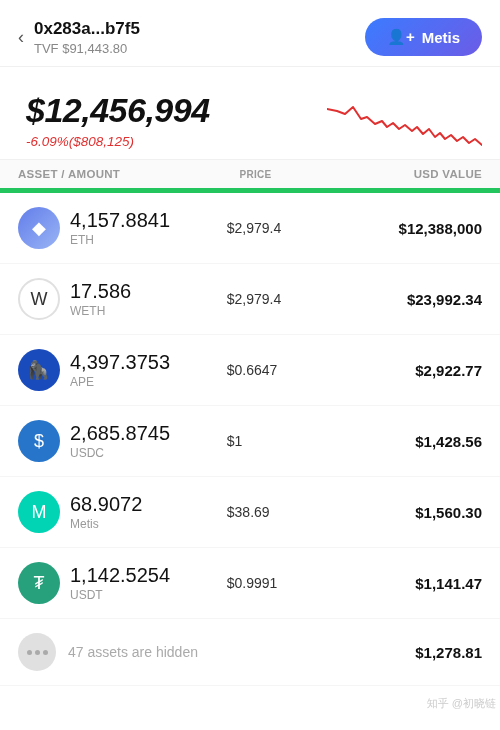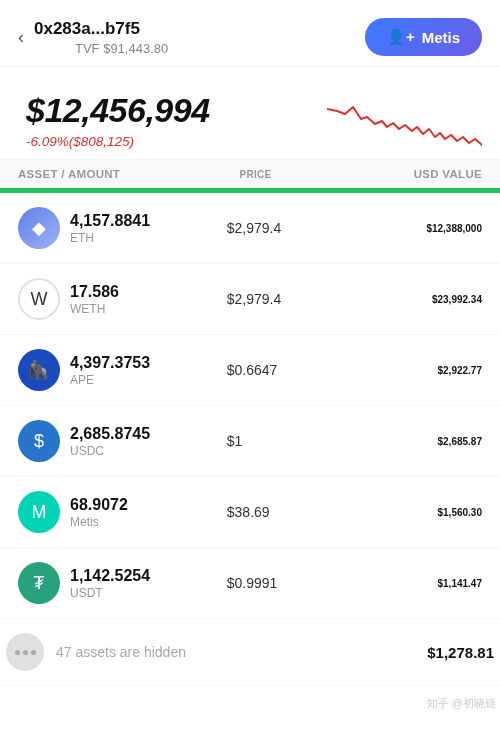--- a/index.html
+++ b/index.html
@@ -33,21 +33,20 @@
     .wallet-info {}
     .wallet-address {
       font-size: 17px;
       font-weight: 700;
       color: #111;
     }
     .wallet-tvf {
       font-size: 13px;
       color: #888;
       margin-top: 2px;
-      margin-left: 41px;
     }
     .follow-btn {
       background: linear-gradient(135deg, #3b7bff, #6c5ce7);
       color: #fff;
       border: none;
       border-radius: 22px;
       padding: 10px 22px;
       font-size: 15px;
       font-weight: 600;
       cursor: pointer;
@@ -101,52 +100,52 @@
 
     
     .asset-row {
       display: flex;
       align-items: center;
       padding: 14px 18px;
       border-bottom: 1px solid #f5f5f5;
     }
     .asset-col { flex: 1.8; display: flex; align-items: center; gap: 10px; }
     .price-col { flex: 1; font-size: 14px; color: #333; }
-    .usd-col { flex: 1.2; font-size: 10px; font-weight: 700; color: #111; text-align: right; }
+    .usd-col { flex: 1.2; font-size: 15px; font-weight: 700; color: #111; text-align: right; }
 
     .asset-icon {
       width: 42px;
       height: 42px;
       border-radius: 50%;
       display: flex;
       align-items: center;
       justify-content: center;
       font-size: 20px;
       flex-shrink: 0;
       overflow: hidden;
     }
 
     .asset-name-amount {}
     .asset-amount {
-      font-size: 16px;
-      font-weight: 700;
+      font-size: 20px;
+      font-weight: 400;
       color: #111;
     }
     .asset-symbol {
       font-size: 12px;
       color: #999;
       margin-top: 1px;
     }
 
     
     .hidden-row {
       display: flex;
       align-items: center;
       justify-content: space-between;
-      padding: 14px 6px;
+      padding: 14px 18px;
       border-bottom: 1px solid #f5f5f5;
     }
     .hidden-left {
       display: flex;
       align-items: center;
       gap: 12px;
     }
     .dots-icon {
       width: 38px;
       height: 38px;
@@ -260,21 +259,21 @@
       <div class="asset-col">
         <div class="asset-icon" style="background: #2775ca; color: #fff; font-size: 18px; ">
           $
         </div>
         <div class="asset-name-amount">
           <div class="asset-amount">2,685.8745</div>
           <div class="asset-symbol">USDC</div>
         </div>
       </div>
       <div class="price-col">$1</div>
-      <div class="usd-col">$2,685.87</div>
+      <div class="usd-col">$1,428.56</div>
     </div>
     <div class="asset-row">
       <div class="asset-col">
         <div class="asset-icon" style="background: #00d4b4; color: #fff; font-size: 18px; ">
           M
         </div>
         <div class="asset-name-amount">
           <div class="asset-amount">68.9072</div>
           <div class="asset-symbol">Metis</div>
         </div>

